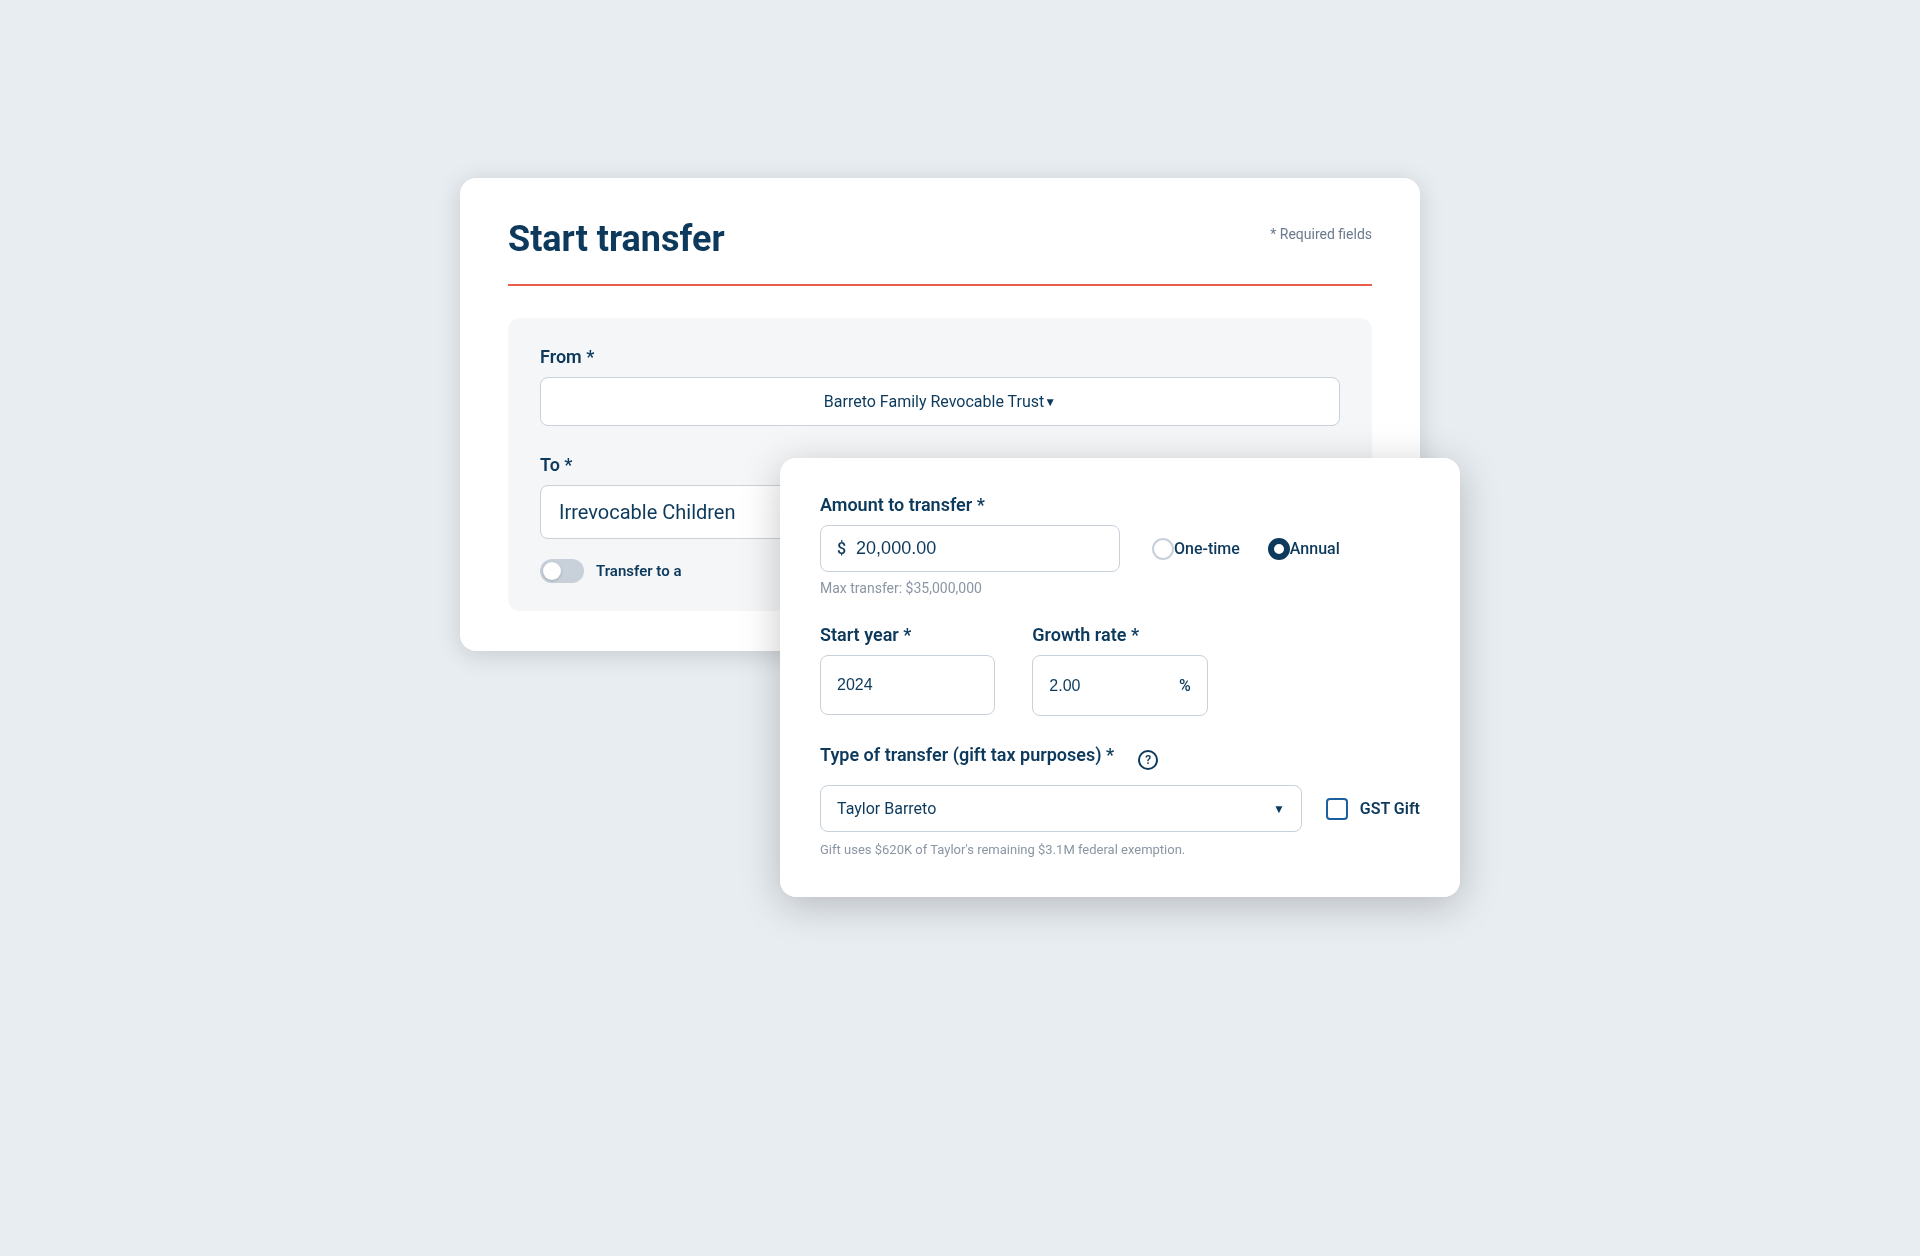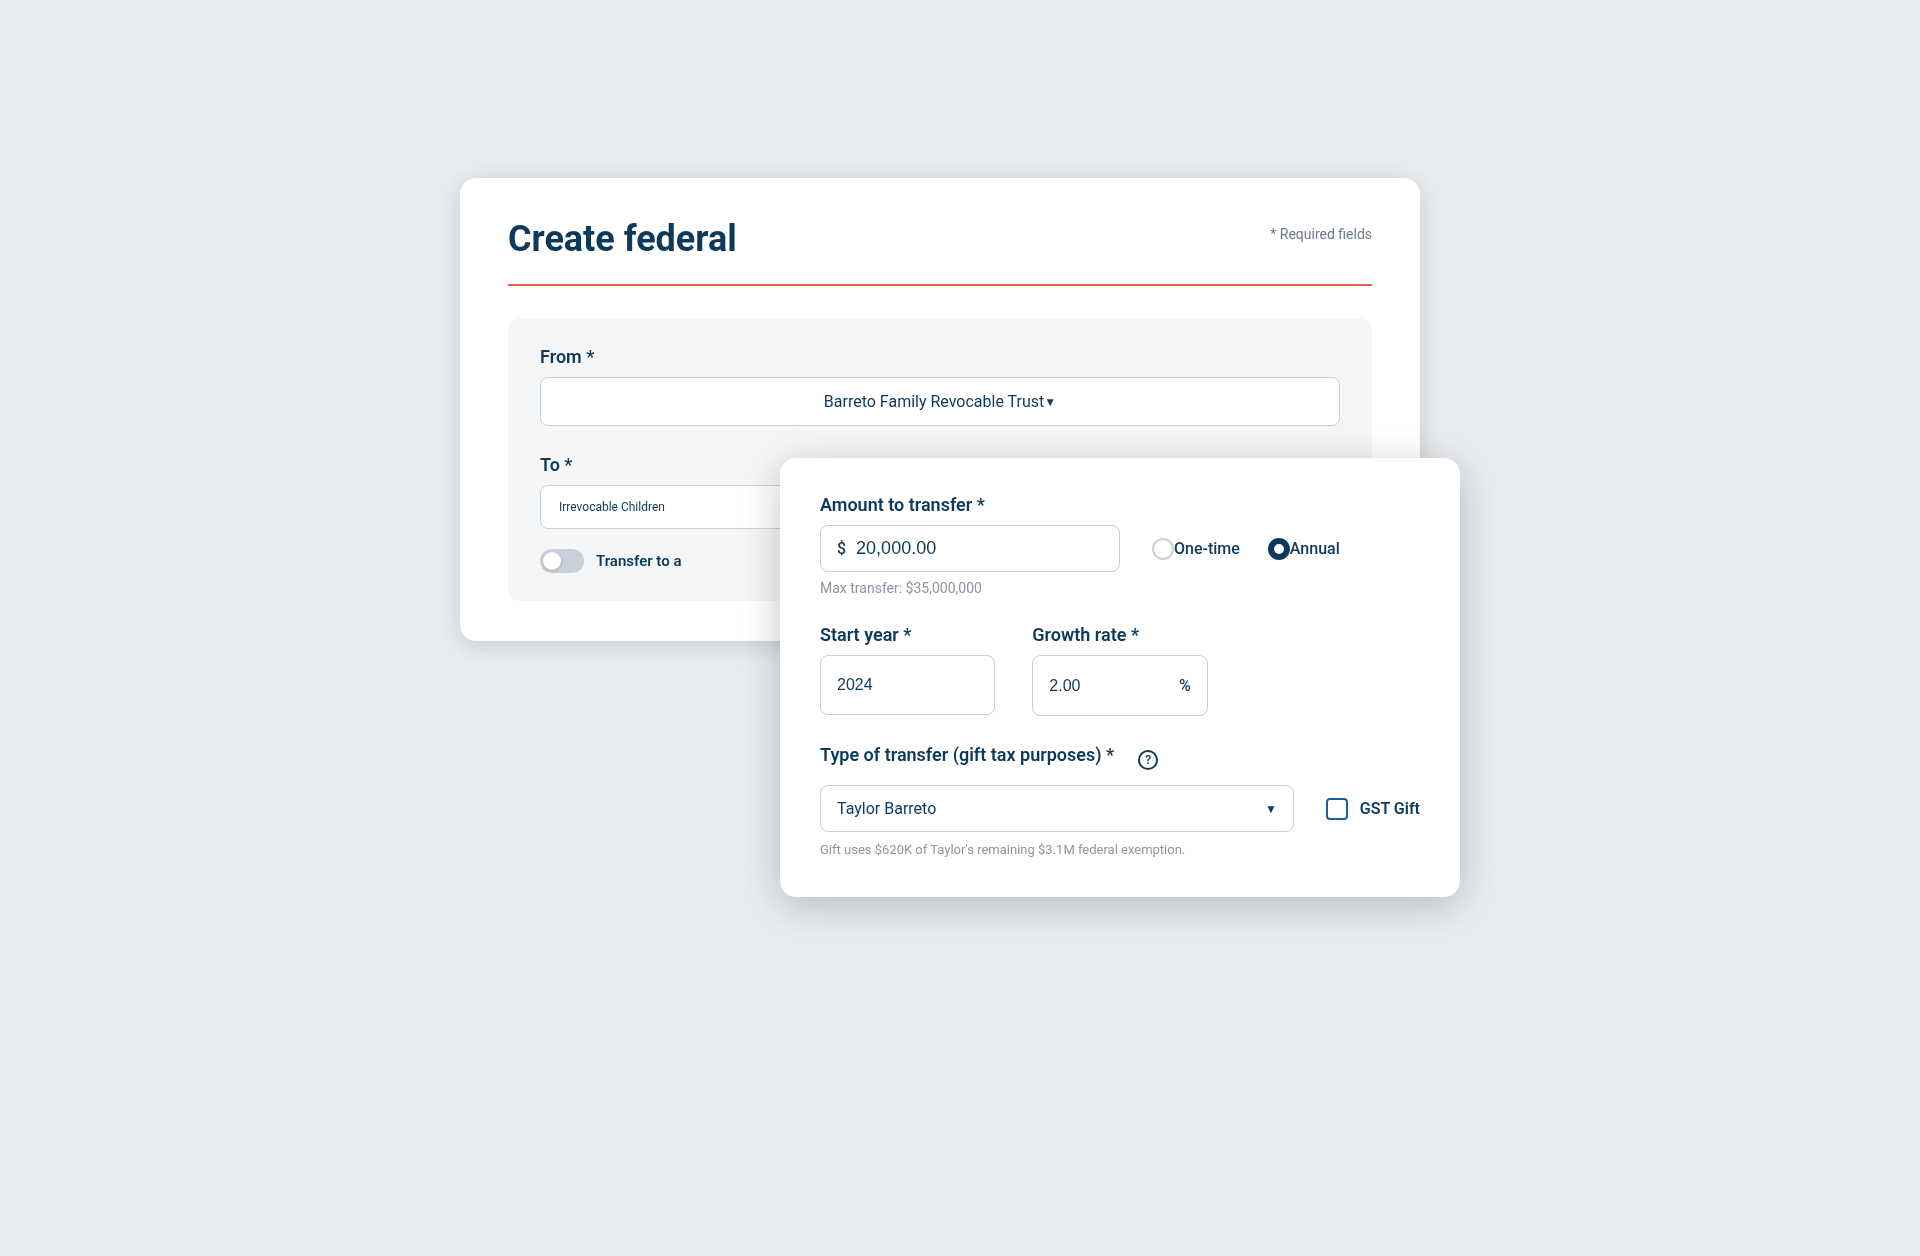--- a/index.html
+++ b/index.html
@@ -95,21 +95,21 @@
       display: flex;
       align-items: center;
       gap: 24px;
     }
 
     .to-input-box {
       background: #fff;
       border: 1.5px solid #c8d0da;
       border-radius: 8px;
       padding: 14px 18px;
-      font-size: 12px;
+      font-size: 20px;
       color: #0d3a5c;
       width: 260px;
       white-space: nowrap;
       overflow: hidden;
     }
 
     .transfer-to-all-row {
       display: flex;
       align-items: center;
       gap: 12px;
@@ -306,21 +306,20 @@
       display: flex;
       align-items: center;
       justify-content: space-between;
       cursor: pointer;
     }
 
     .gst-gift-row {
       display: flex;
       align-items: center;
       gap: 12px;
-      margin-left: 8px;
     }
 
     .checkbox-box {
       width: 22px;
       height: 22px;
       border: 2px solid #1a5fa0;
       border-radius: 4px;
       background: #fff;
       cursor: pointer;
       flex-shrink: 0;
@@ -338,21 +337,21 @@
       margin-top: 10px;
     }
   </style>
 </head>
 <body>
 
 <div class="scene">
 
   <div class="card-back">
     <div class="card-back-header">
-      <h1 class="card-back-title">Create federal</h1>
+      <h1 class="card-back-title">Start transfer</h1>
       <span class="required-fields-note">* Required fields</span>
     </div>
 
     <div class="form-section">
       <div class="field-label">From *</div>
       <div class="select-field">
         <span>Barreto Family Revocable Trust</span>
         <span class="select-chevron">▼</span>
       </div>
 

